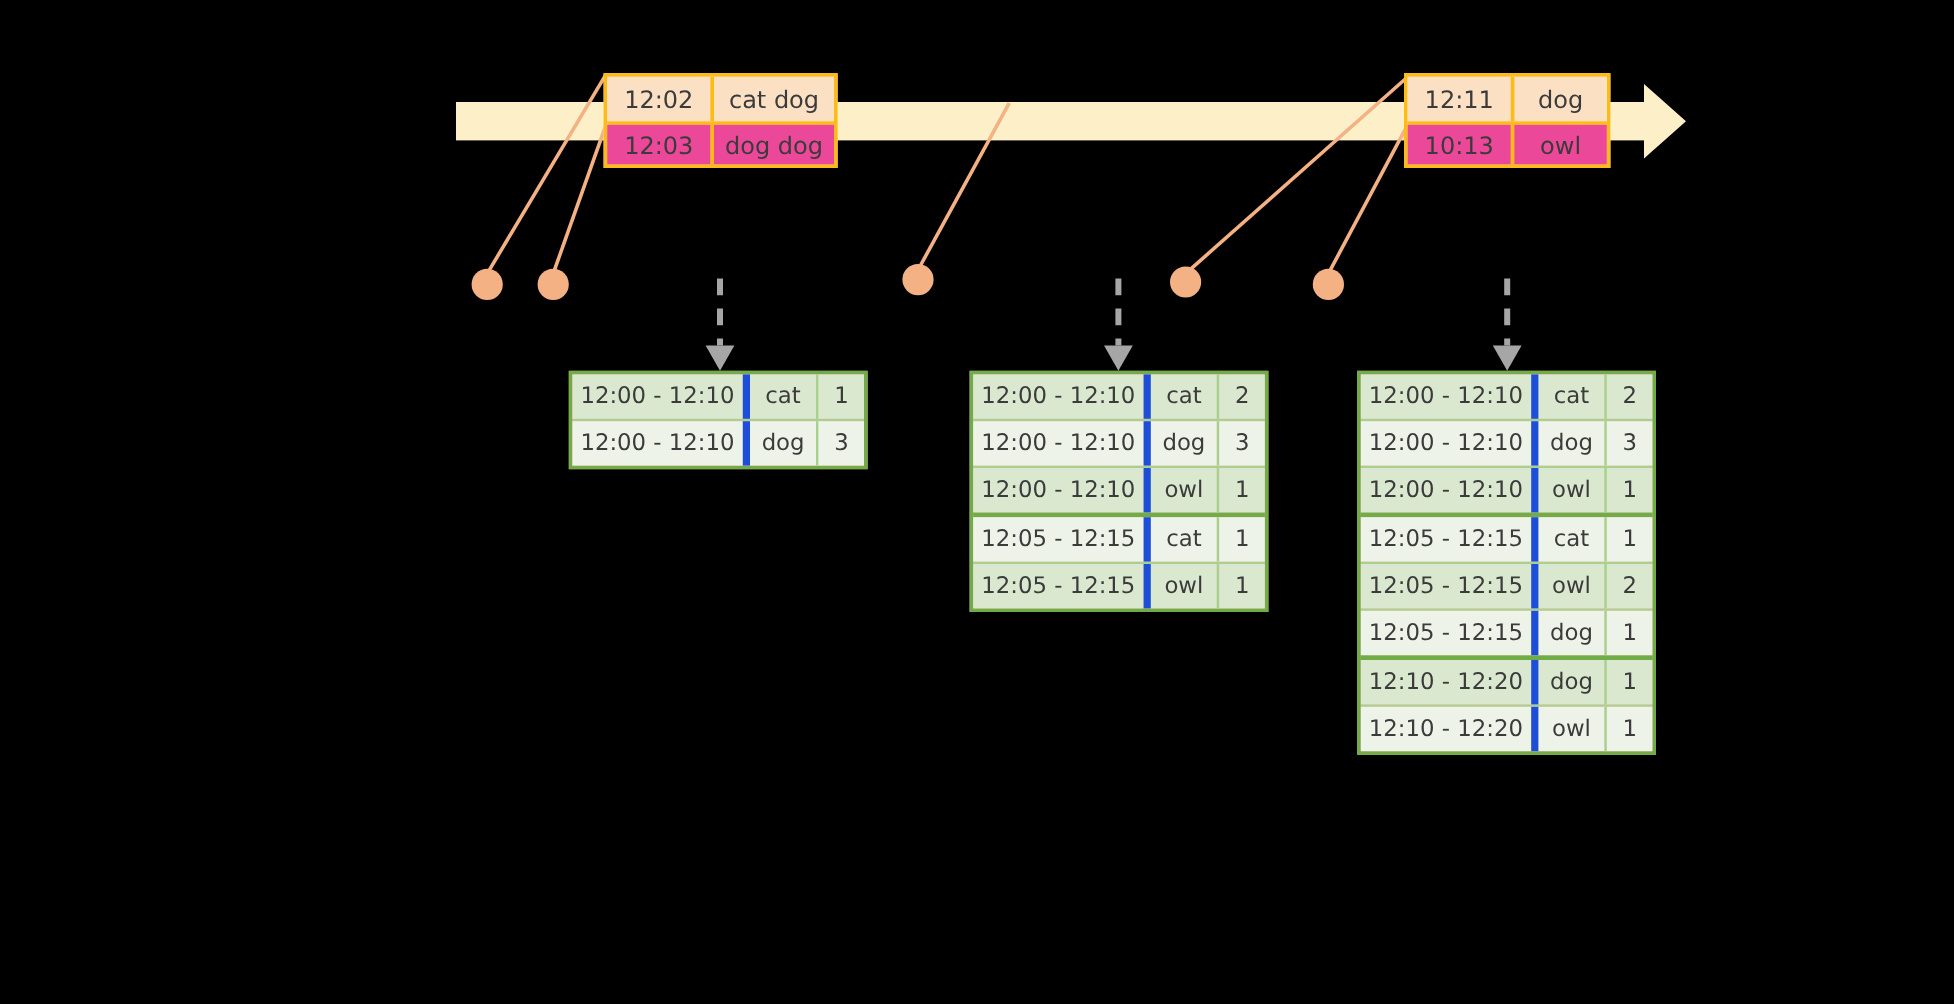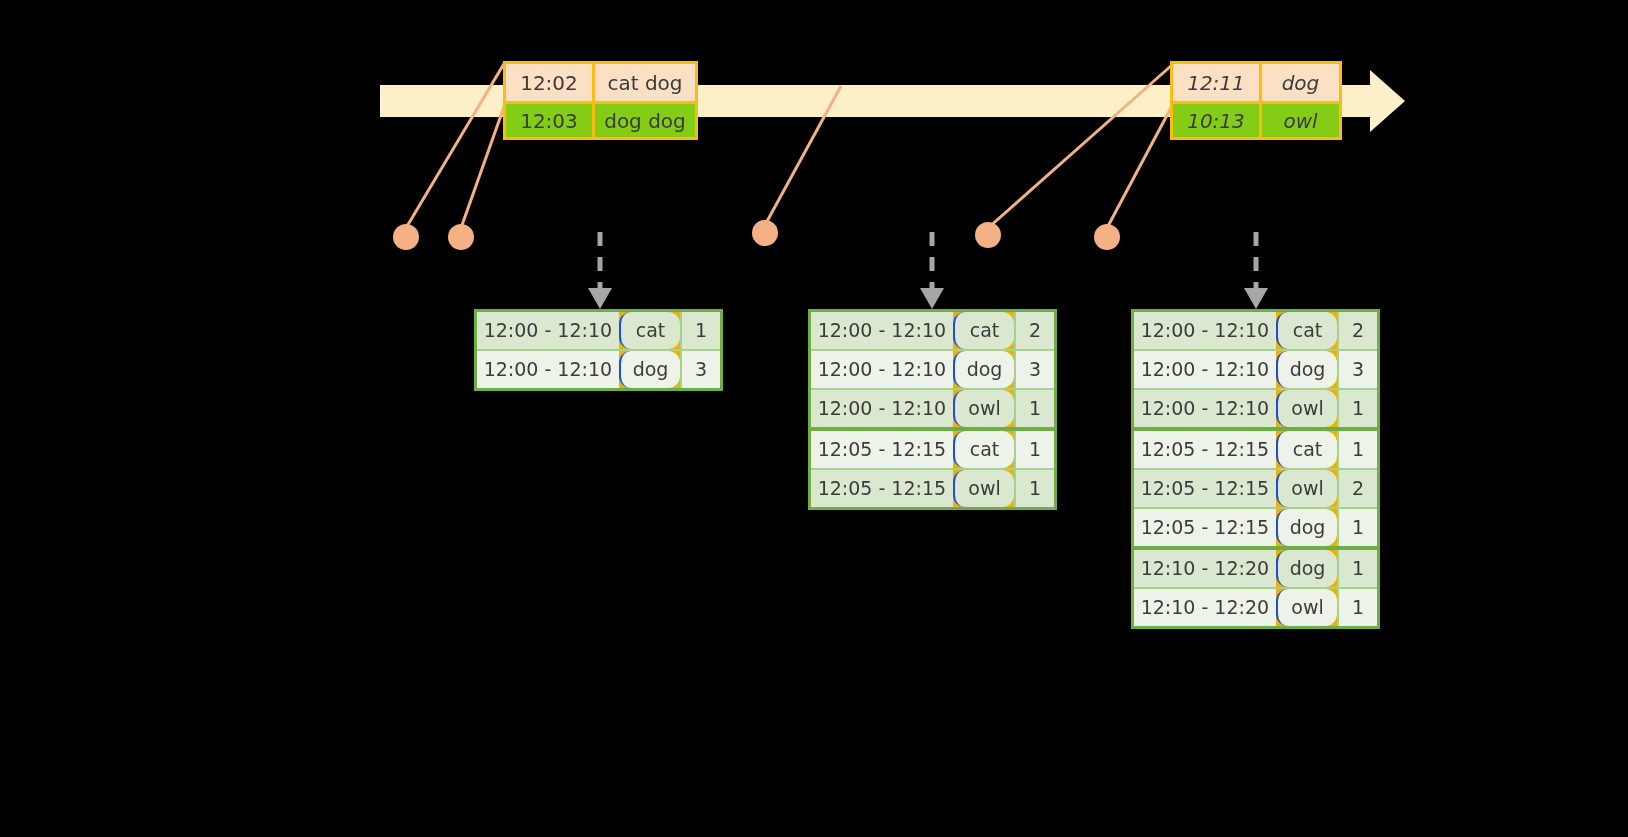--- a/index.html
+++ b/index.html
@@ -28,54 +28,54 @@
     border:3px solid #fdbb15;
     box-sizing:border-box;
     background:#fdeedc;
   }
   .ev-row{
     display:flex;
     box-sizing:border-box;
   }
   .ev-row + .ev-row{border-top:3px solid #fdbb15;}
   .ev-row.shade .ev-cell{background:#fce0c4;}
-  .ev-row.light .ev-cell{background:#84cc16;}
+  .ev-row.light .ev-cell{background:#ec4899;}
   .ev-cell{
     display:flex;align-items:center;justify-content:center;
     color:#3b3b3b;font-size:20px;line-height:1;
     box-sizing:border-box;
   }
   .ev-cell.time{width:86px;}
   .ev-cell.words{flex:1;border-left:3px solid #fdbb15;}
 
   
   .dot{
     position:absolute;width:26px;height:26px;border-radius:50%;
     background:#f4b183;
   }
 
   
   .gtable{
     position:absolute;
     border:3px solid #70ad47;
     box-sizing:border-box;
-    background:#eab308;
+    background:#fca5a5;
   }
   .grow{display:flex;box-sizing:border-box;}
   .grow + .grow{border-top:2px solid #a9d18e;}
   .grow.sep{border-top:4px solid #70ad47;}
   .gcell{
     display:flex;align-items:center;justify-content:center;
     color:#3b3b3b;font-size:19px;line-height:1;height:37px;
     box-sizing:border-box;
   }
   .grow.dark .gcell{background:#dbe8d0;}
   .grow.pale .gcell{background:#eef3e9;}
   .gcell.win{width:143px;}
-  .gcell.word{width:62px;border-left:2px solid #1d4ed8;border-radius:12px;}
+  .gcell.word{width:62px;border-left:6px solid #1d4ed8;}
   .gcell.cnt{width:40px;border-left:2px solid #a9d18e;}
   .gtable.t1 .gcell.win{width:143px;}
   .gtable.t1 .gcell.word{width:62px;}
   .gtable.t1 .gcell.cnt{width:40px;}
 
   svg.overlay{position:absolute;left:0;top:0;width:1628px;height:837px;pointer-events:none;}
 </style>
 </head>
 <body>
 
@@ -115,21 +115,21 @@
       <div class="ev-cell time">12:02</div>
       <div class="ev-cell words">cat dog</div>
     </div>
     <div class="ev-row light" style="height:36px;">
       <div class="ev-cell time">12:03</div>
       <div class="ev-cell words">dog dog</div>
     </div>
   </div>
 
 
-  <div class="ev-group" style="left:1170px;top:61px;width:172px;height:79px;font-style:italic;">
+  <div class="ev-group" style="left:1170px;top:61px;width:172px;height:79px;">
     <div class="ev-row shade" style="height:37px;">
       <div class="ev-cell time">12:11</div>
       <div class="ev-cell words">dog</div>
     </div>
     <div class="ev-row light" style="height:36px;">
       <div class="ev-cell time">10:13</div>
       <div class="ev-cell words">owl</div>
     </div>
   </div>
 

